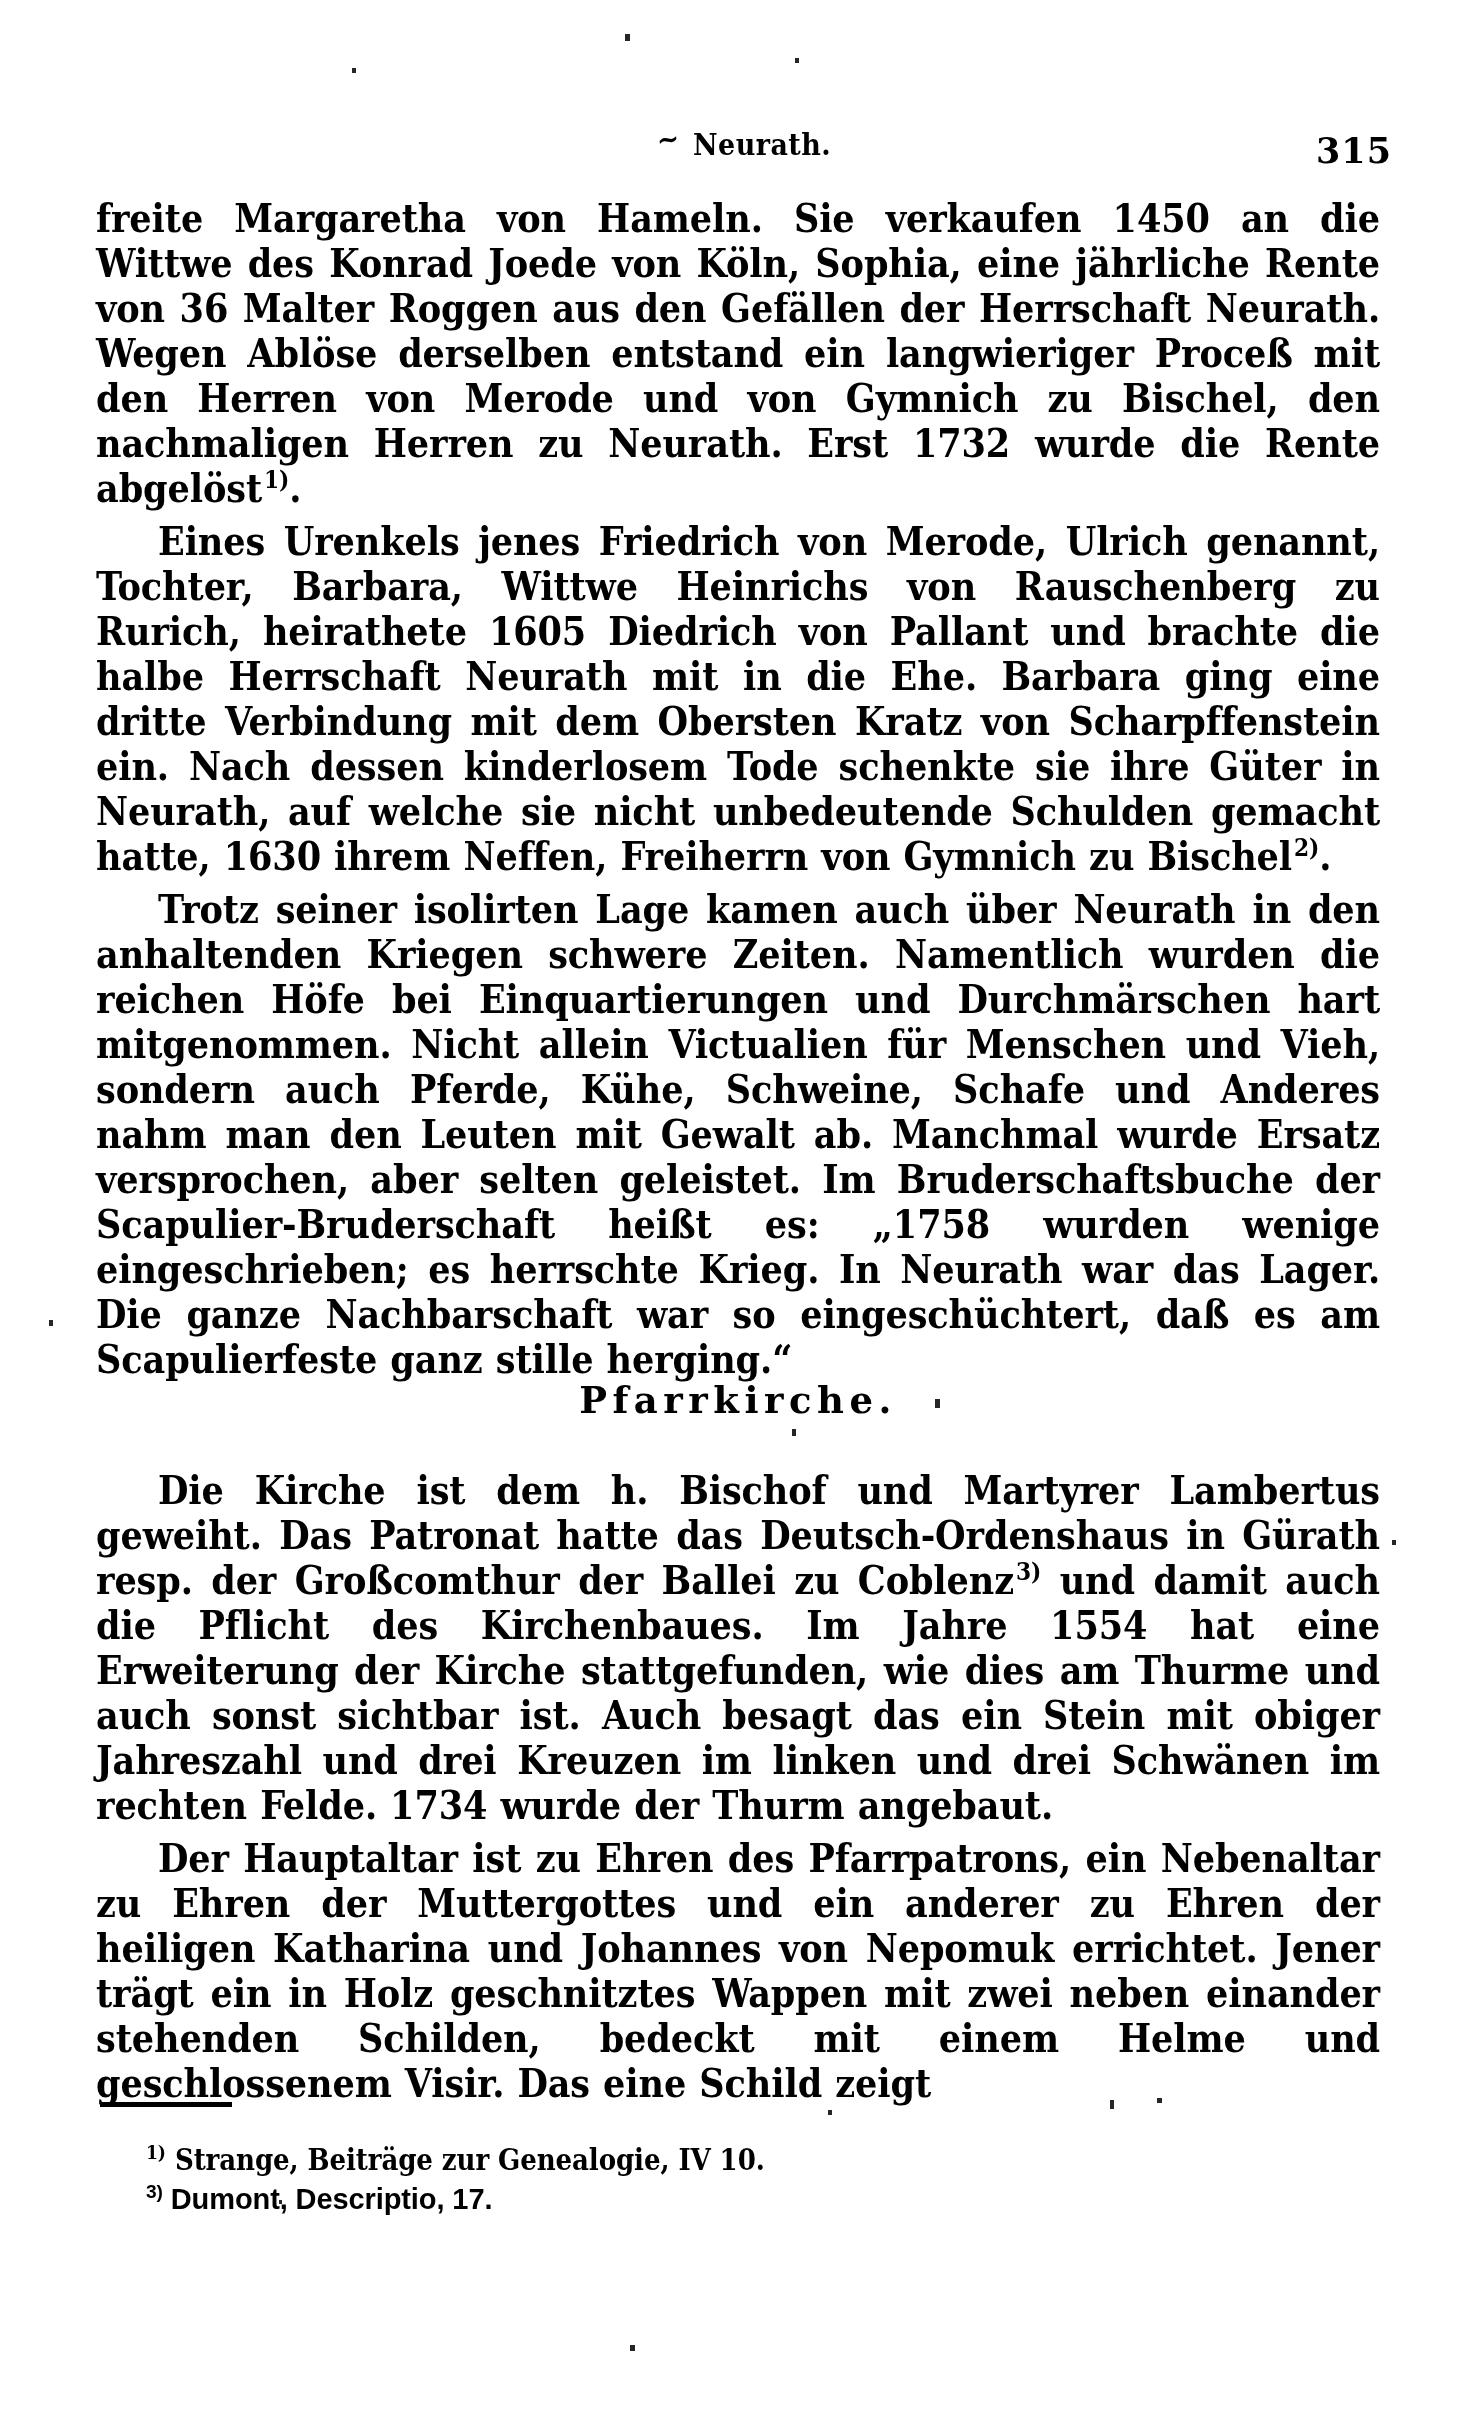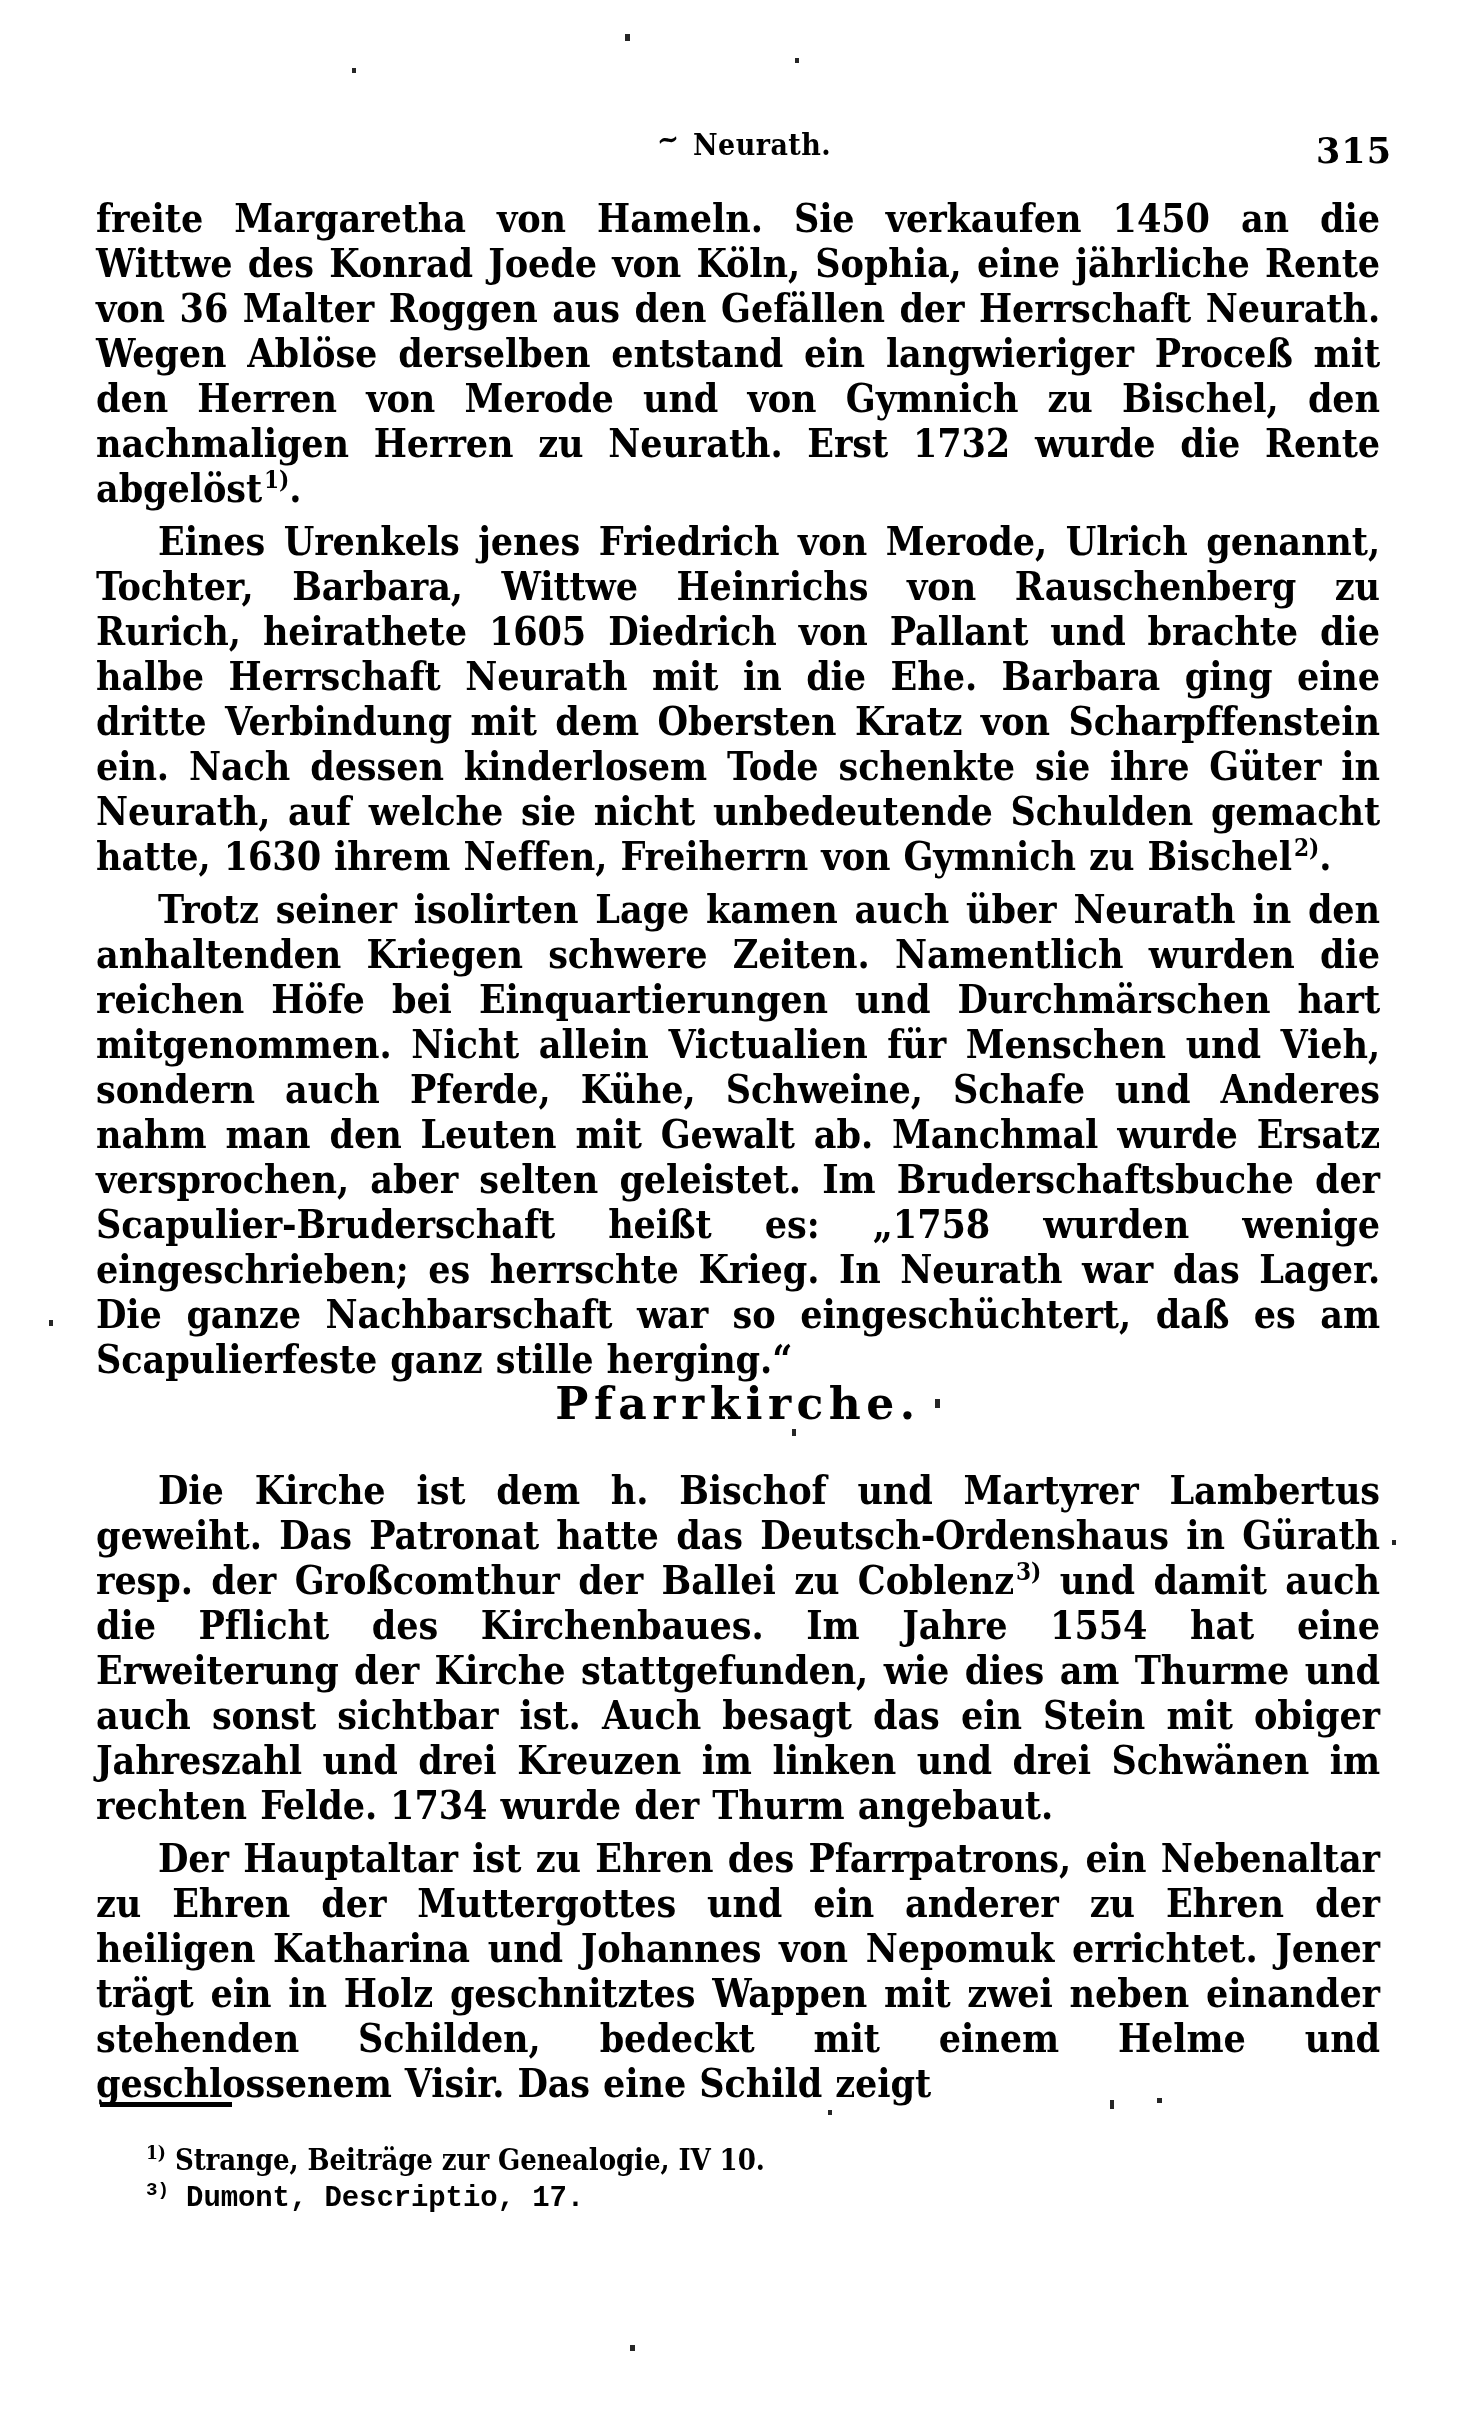--- a/index.html
+++ b/index.html
@@ -103,21 +103,21 @@
     padding-left: 2px;
   }
 
   
   .section-heading {
     position: absolute;
     left: 96px;
     width: 1284px;
     top: 1378px;
     text-align: center;
-    font-size: 44px;
+    font-size: 37px;
     font-weight: 700;
     letter-spacing: 5.5px;
     font-family: "DejaVu Serif", "Liberation Serif", serif;
   }
 
   .textblock2 {
     position: absolute;
     left: 96px;
     top: 1468px;
     width: 1284px;
@@ -149,21 +149,21 @@
     font-family: "DejaVu Serif", "Liberation Serif", serif;
   }
   .footnote.indent { text-indent: 50px; }
   .footnote .marker {
     font-size: 0.66em;
     vertical-align: super;
     line-height: 0;
   }
   .footnote.roman {
     font-weight: 700;
-    font-family: Liberation Mono, monospace;
+    font-family: Liberation Sans, sans-serif;
   }
 
   
   .speck {
     position: absolute;
     background: #000;
     opacity: 0.85;
   }
 </style>
 </head>

